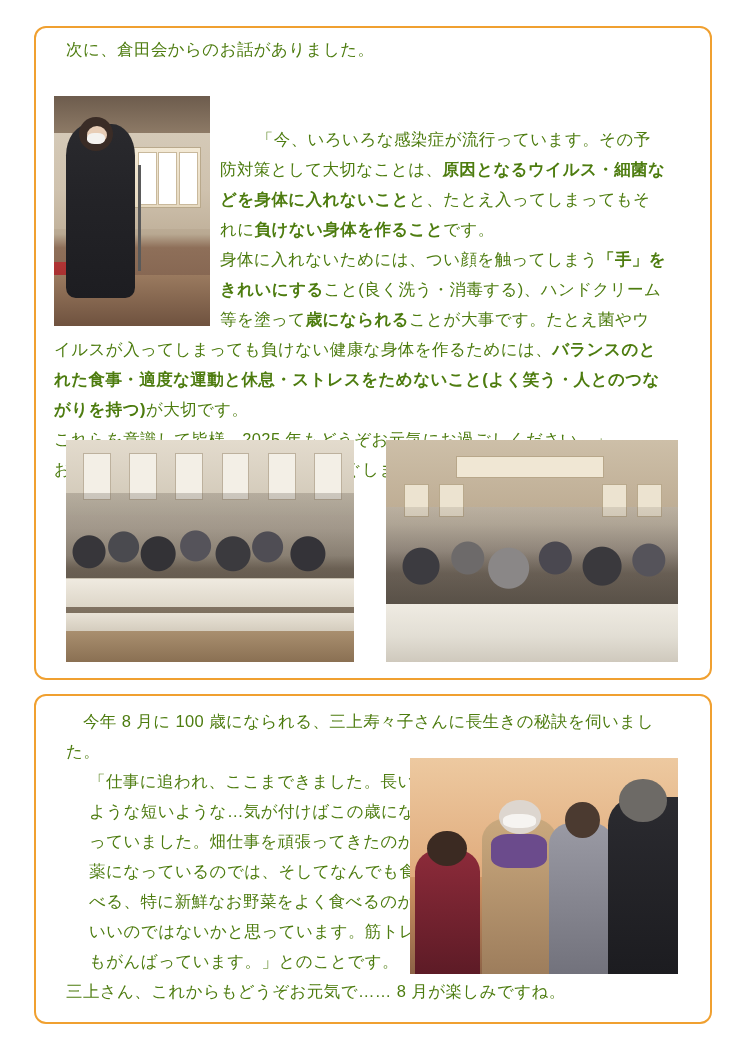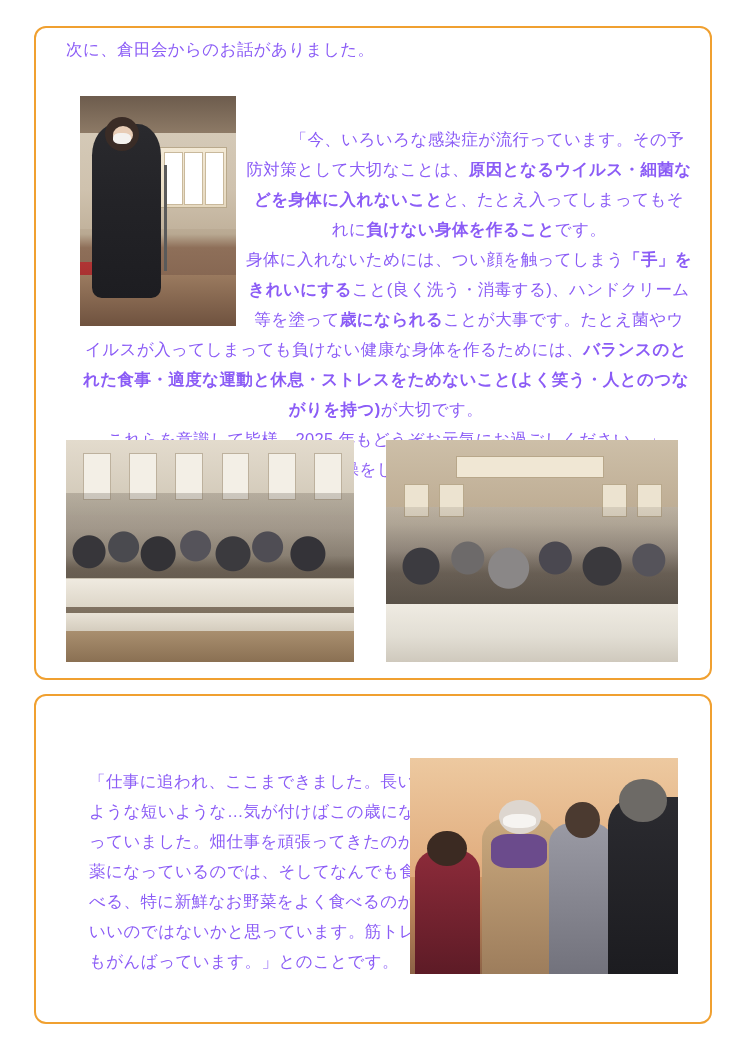--- a/index.html
+++ b/index.html
@@ -42,37 +42,37 @@
     width: 678px;
     height: 330px;
   }
 
   
   .txt {
     position: absolute;
     font-size: 16.5px;
     line-height: 30px;
     letter-spacing: 0.4px;
-    color: #8b5cf6;
+    color: #4d7c0f;
     white-space: pre-wrap;
   }
   .b { font-weight: bold; }
 
   #lead-line {
     left: 66px;
     top: 34px;
     width: 600px;
   }
 
   
   #para-main {
-    left: 80px;
+    left: 54px;
     top: 64px;
     width: 612px;
-    text-align: center;
+    text-align: left;
   }
   #para-main .floatimg {
     float: left;
     width: 156px;
     height: 230px;
     margin: 2px 10px 4px 0;
     shape-margin: 4px;
   }
 
   
@@ -347,21 +347,23 @@
     <span class="pane" style="left:6%"></span>
     <span class="pane" style="left:18%"></span>
     <span class="pane" style="left:74%"></span>
     <span class="pane" style="left:86%"></span>
     <span class="crowd2"></span>
     <span class="chairs"></span>
   </div>
 
   <div class="panel" id="panel-bottom"></div>
 
+  <div class="txt" id="bottom-lead">　今年 8 月に 100 歳になられる、三上寿々子さんに長生きの秘訣を伺いました。</div>
   <div class="txt" id="bottom-body">「仕事に追われ、ここまできました。長いような短いような…気が付けばこの歳になっていました。畑仕事を頑張ってきたのが薬になっているのでは、そしてなんでも食べる、特に新鮮なお野菜をよく食べるのがいいのではないかと思っています。筋トレもがんばっています。」とのことです。</div>
+  <div class="txt" id="bottom-tail">三上さん、これからもどうぞお元気で…… 8 月が楽しみですね。</div>
 
   <div class="photo" id="photo-interview">
     <span class="bg"></span>
     <span class="p-left">
         <span class="hd"></span>
       </span>
     <span class="p-center">
       <span class="hd2"></span>
       <span class="mask2"></span>
       <span class="scarf"></span>

